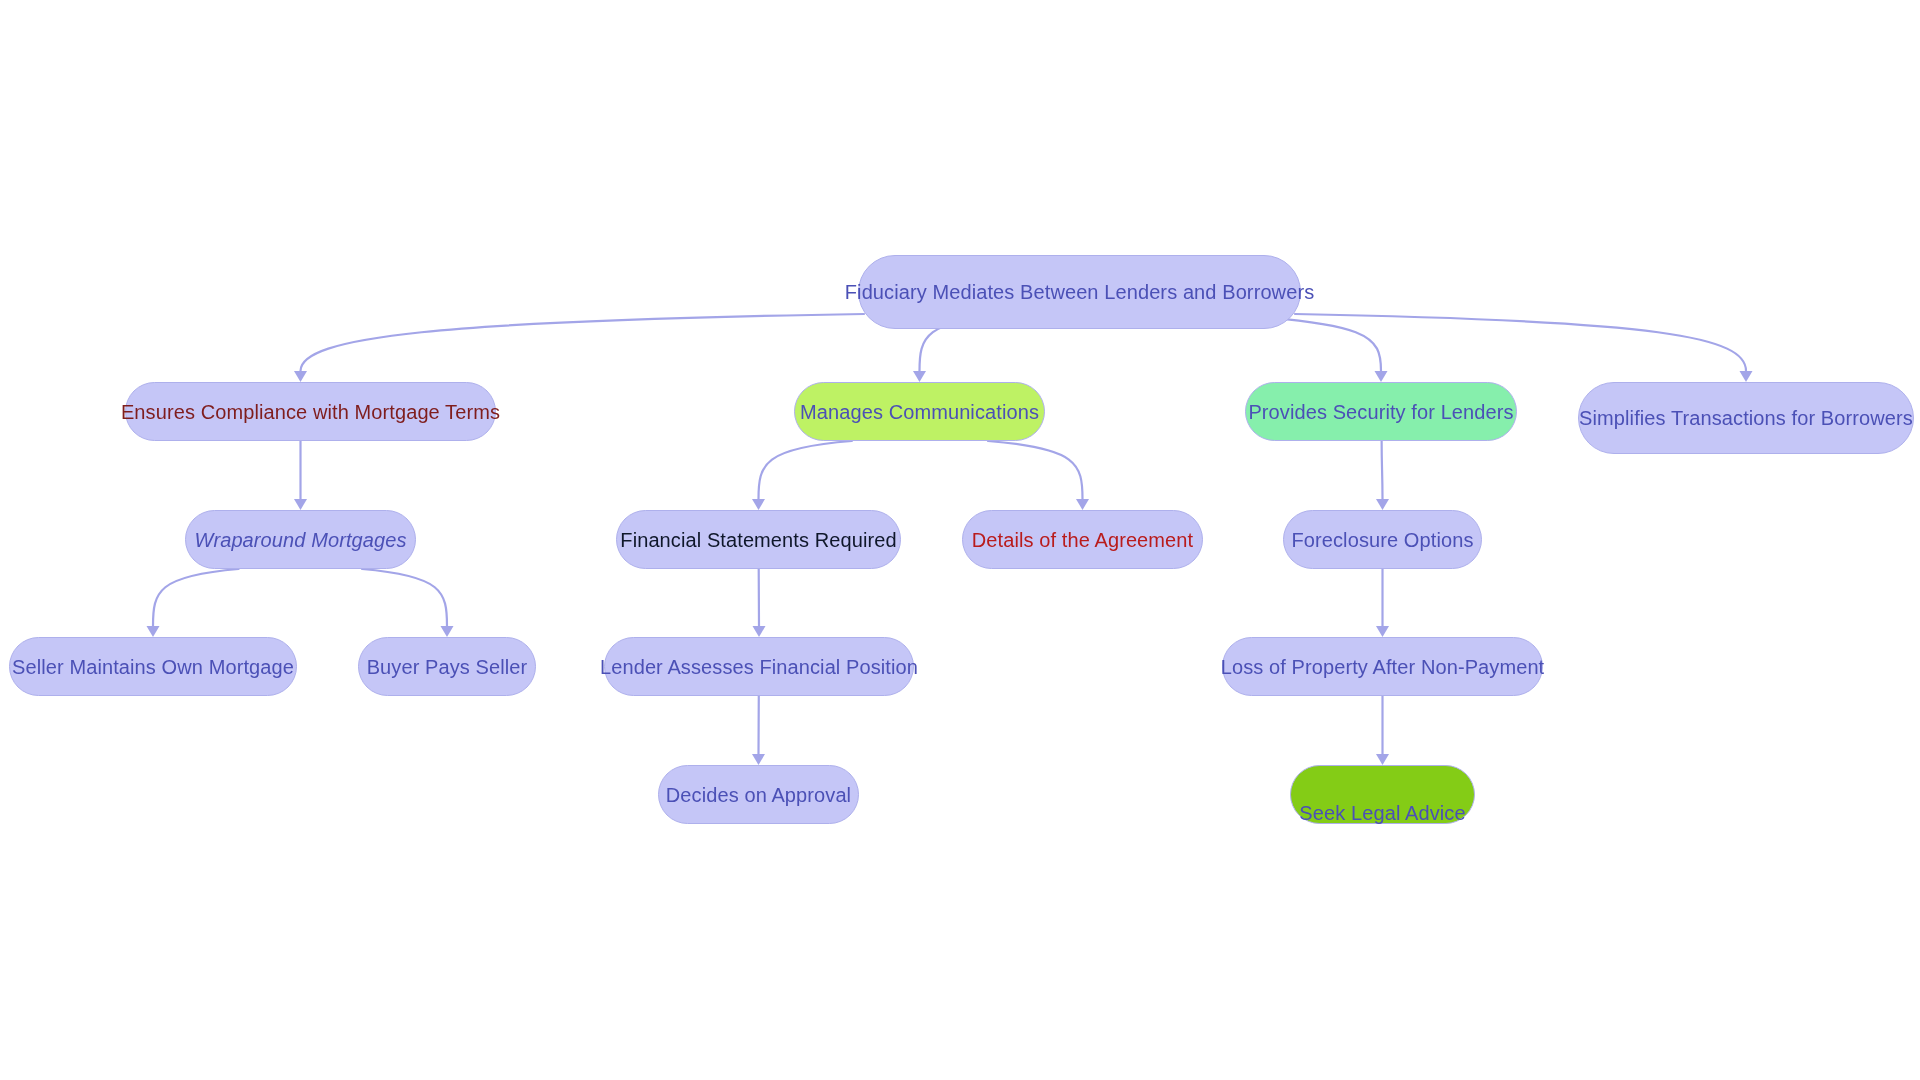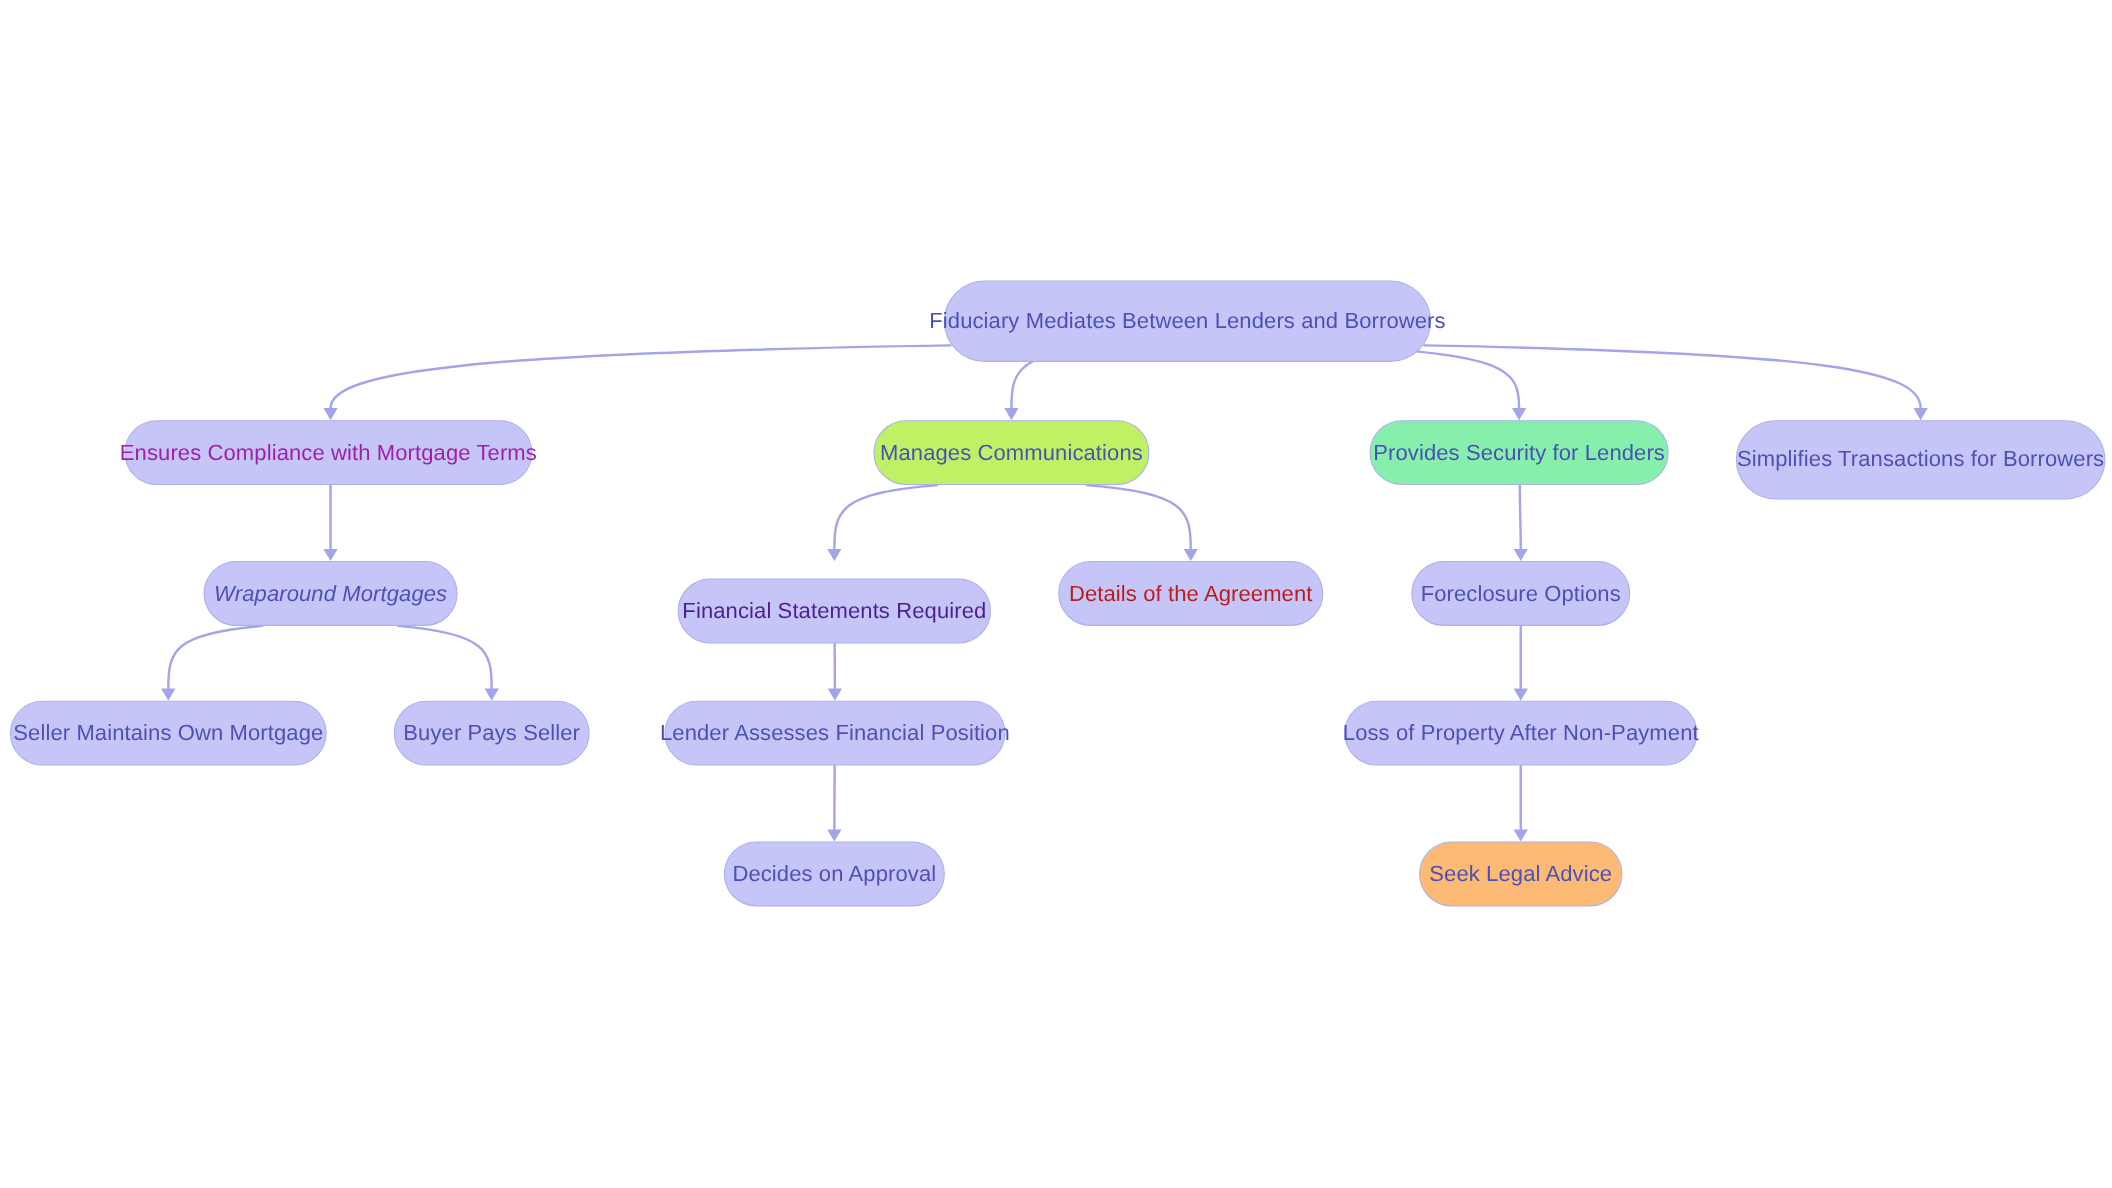--- a/index.html
+++ b/index.html
@@ -80,36 +80,36 @@
       <polygon points="1376,626 1389,626 1382.5,637" fill="#a3a5e8"></polygon>
       <path d="M 758.79 696 C 758.79 722.1, 758.5 727.9, 758.5 754" fill="none" stroke="#a3a5e8" stroke-width="2.2" stroke-linecap="round"></path>
       <polygon points="752,754 765,754 758.5,765" fill="#a3a5e8"></polygon>
       <path d="M 1382.5 696 C 1382.5 722.1, 1382.5 727.9, 1382.5 754" fill="none" stroke="#a3a5e8" stroke-width="2.2" stroke-linecap="round"></path>
       <polygon points="1376,754 1389,754 1382.5,765" fill="#a3a5e8"></polygon>
     </svg>
   <div id="node-layer">
       <div class="node" style="left: 858px; top: 255px; width: 443px; height: 74px; background: rgb(197, 198, 247); border-color: rgb(174, 176, 236); color: rgb(75, 80, 182);">
         <span class="node-label">Fiduciary Mediates Between Lenders and Borrowers</span>
       </div>
-      <div class="node" style="left: 113px; top: 382px; width: 371px; height: 59px; background: rgb(197, 198, 247); border-color: rgb(174, 176, 236); color: #a21caf;">
+      <div class="node" style="left: 125px; top: 382px; width: 371px; height: 59px; background: rgb(197, 198, 247); border-color: rgb(174, 176, 236); color: #7f1d1d;">
         <span class="node-label">Ensures Compliance with Mortgage Terms</span>
       </div>
       <div class="node" style="left: 794px; top: 382px; width: 251px; height: 59px; background: #bef264; border-color: rgb(174, 176, 236); color: rgb(75, 80, 182);">
         <span class="node-label">Manages Communications</span>
       </div>
       <div class="node" style="left: 1245px; top: 382px; width: 272px; height: 59px; background: #86efac; border-color: rgb(174, 176, 236); color: rgb(75, 80, 182);">
         <span class="node-label">Provides Security for Lenders</span>
       </div>
       <div class="node" style="left: 1578px; top: 382px; width: 336px; height: 72px; background: rgb(197, 198, 247); border-color: rgb(174, 176, 236); color: rgb(75, 80, 182); text-align: right;">
         <span class="node-label">Simplifies Transactions for Borrowers</span>
       </div>
       <div class="node" style="left: 185px; top: 510px; width: 231px; height: 59px; background: rgb(197, 198, 247); border-color: rgb(174, 176, 236); color: rgb(75, 80, 182); font-style: italic;">
         <span class="node-label">Wraparound Mortgages</span>
       </div>
-      <div class="node" style="left: 616px; top: 510px; width: 285px; height: 59px; background: rgb(197, 198, 247); border-color: rgb(174, 176, 236); color: #4c1d95; margin-top: 16px;">
+      <div class="node" style="left: 616px; top: 510px; width: 285px; height: 59px; background: rgb(197, 198, 247); border-color: rgb(174, 176, 236); color: #0f172a;">
         <span class="node-label">Financial Statements Required</span>
       </div>
       <div class="node" style="left: 962px; top: 510px; width: 241px; height: 59px; background: rgb(197, 198, 247); border-color: rgb(174, 176, 236); color: #b91c1c;">
         <span class="node-label">Details of the Agreement</span>
       </div>
       <div class="node" style="left: 1283px; top: 510px; width: 199px; height: 59px; background: rgb(197, 198, 247); border-color: rgb(174, 176, 236); color: rgb(75, 80, 182);">
         <span class="node-label">Foreclosure Options</span>
       </div>
       <div class="node" style="left: 9px; top: 637px; width: 288px; height: 59px; background: rgb(197, 198, 247); border-color: rgb(174, 176, 236); color: rgb(75, 80, 182);">
         <span class="node-label">Seller Maintains Own Mortgage</span>
@@ -119,17 +119,17 @@
       </div>
       <div class="node" style="left: 604px; top: 637px; width: 310px; height: 59px; background: rgb(197, 198, 247); border-color: rgb(174, 176, 236); color: rgb(75, 80, 182);">
         <span class="node-label">Lender Assesses Financial Position</span>
       </div>
       <div class="node" style="left: 1222px; top: 637px; width: 321px; height: 59px; background: rgb(197, 198, 247); border-color: rgb(174, 176, 236); color: rgb(75, 80, 182);">
         <span class="node-label">Loss of Property After Non-Payment</span>
       </div>
       <div class="node" style="left: 658px; top: 765px; width: 201px; height: 59px; background: rgb(197, 198, 247); border-color: rgb(174, 176, 236); color: rgb(75, 80, 182);">
         <span class="node-label">Decides on Approval</span>
       </div>
-      <div class="node" style="left: 1290px; top: 765px; width: 185px; height: 59px; background: #fdba74; border-color: rgb(174, 176, 236); color: rgb(75, 80, 182);">
+      <div class="node" style="left: 1290px; top: 765px; width: 185px; height: 59px; background: #84cc16; border-color: rgb(174, 176, 236); color: rgb(75, 80, 182); align-items: flex-end;">
         <span class="node-label">Seek Legal Advice</span>
       </div>
     </div>
 </div>
 
 </body></html>

